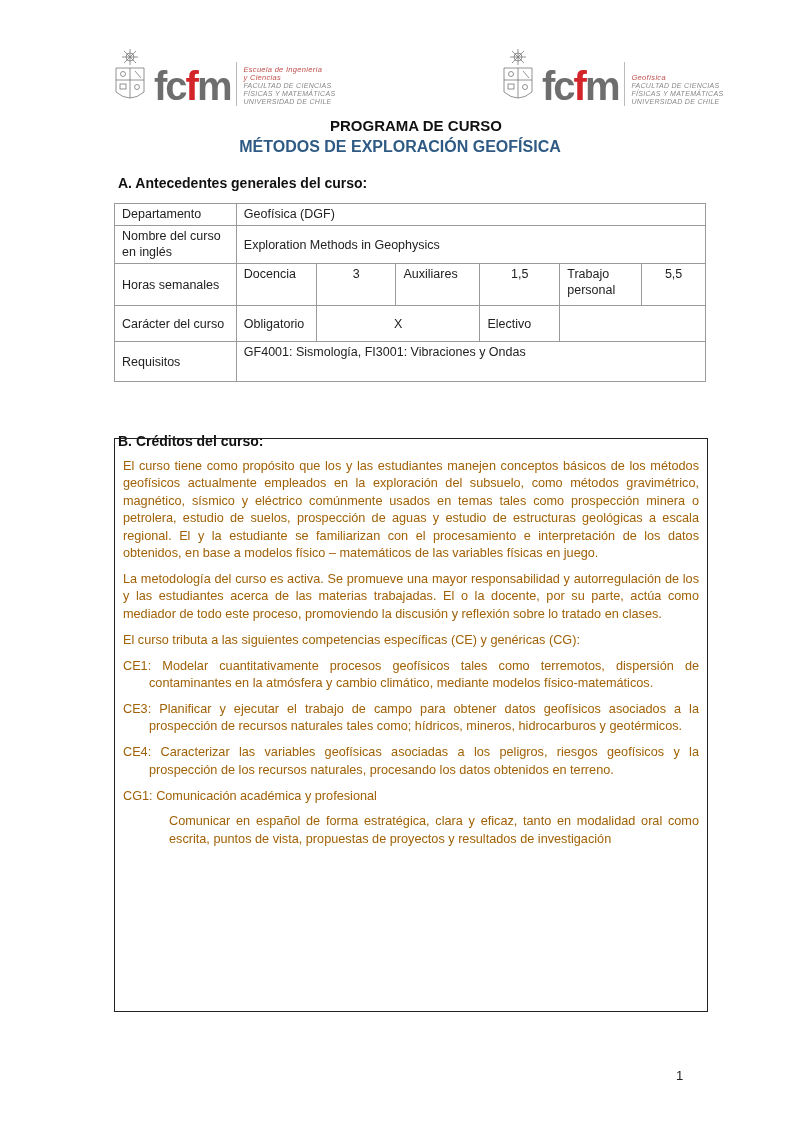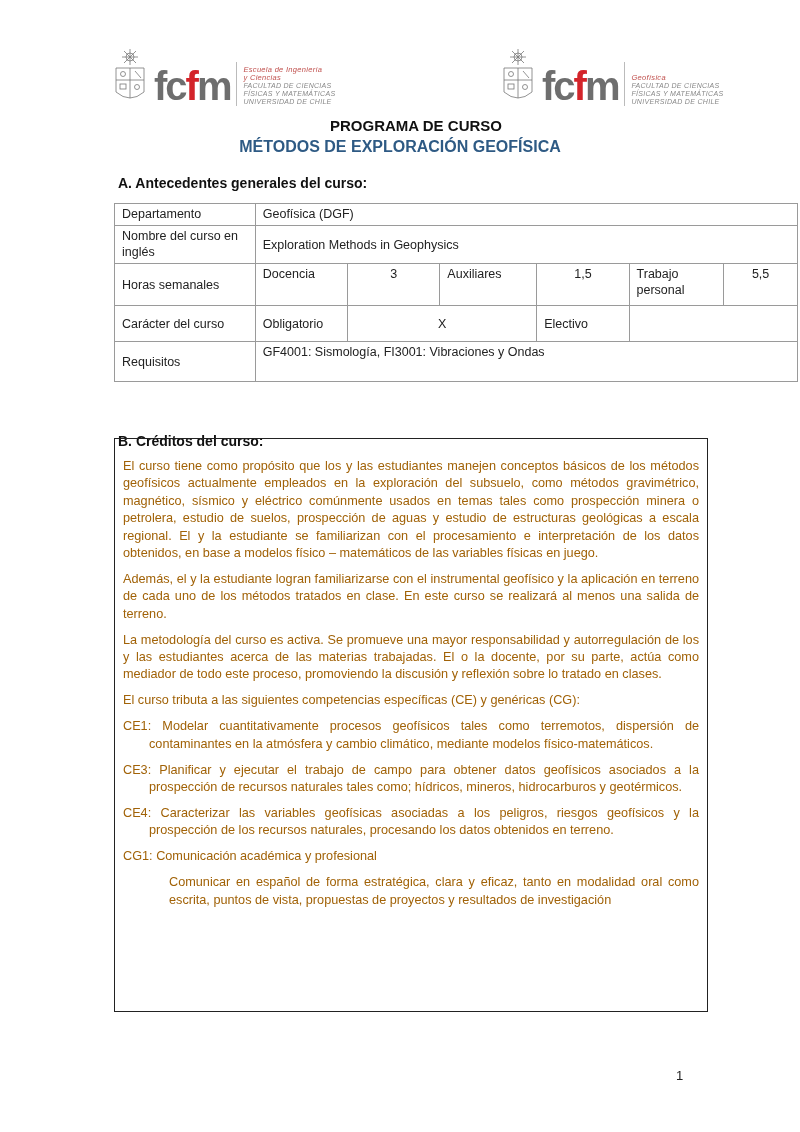--- a/index.html
+++ b/index.html
@@ -16,21 +16,21 @@
   .vbar { width:1px; height:44px; background:#bbb; margin:0 6px; }
   .logo-text { font-size:7px; line-height:8px; color:#888; letter-spacing:0.3px;font-style:italic; }
   .logo-text .red { color:#c0504d; font-size:7.5px; }
   .doc-title { position:absolute; top:117px; left:0; width:800px; text-align:center;
                font-weight:bold; font-size:15px; color:#111;padding-left:16px; }
   .doc-subtitle { position:absolute; top:138px; left:0; width:800px; text-align:center;
                   font-weight:bold; font-size:16px; color:#2e5a84; }
   .section-head { position:absolute; left:118px; font-weight:bold; font-size:14px; color:#111; }
   #secA { top:175px; }
   #secB { top:433px; }
-  table.info { position:absolute; top:203px; left:114px; width:684px; border-collapse:collapse;
+  table.info { position:absolute; top:203px; left:114px; width:592px; border-collapse:collapse;
                font-size:12.5px; color:#222; }
   table.info td { border:1px solid #9a9a9a; padding:2px 7px; vertical-align:top; line-height:16px; }
   table.info td.lbl { vertical-align:middle; }
   table.info td.c { text-align:center; }
   table.info td.vm { vertical-align:middle; }
   .purpose { position:absolute; top:438px; left:114px; width:576px; height:553px;
              border:1.5px solid #222; padding:19px 8px 0 8px; overflow:hidden;
              font-size:12.7px; line-height:17.4px; color:#a16207; }
   .purpose p { margin:0 0 8.5px 0; text-align:justify; }
   .purpose p.hang { padding-left:26px; text-indent:-26px; }
@@ -143,21 +143,20 @@
     <td class="lbl">Requisitos</td>
     <td colspan="6">GF4001: Sismología, FI3001: Vibraciones y Ondas</td>
   </tr>
 </tbody>
   </table>
 
 <div class="section-head" id="secB">B.  Créditos del curso:</div>
 
 <div class="purpose">
   <p>El curso tiene como propósito que los y las estudiantes manejen conceptos básicos de los métodos geofísicos actualmente empleados en la exploración del subsuelo, como métodos gravimétrico, magnético, sísmico y eléctrico comúnmente usados en temas tales como prospección minera o petrolera, estudio de suelos, prospección de aguas y estudio de estructuras geológicas a escala regional. El y la estudiante se familiarizan con el procesamiento e interpretación de los datos obtenidos, en base a modelos físico – matemáticos de las variables físicas en juego.</p>
-  <p>Además, el y la estudiante logran familiarizarse con el instrumental geofísico y la aplicación en terreno de cada uno de los métodos tratados en clase. En este curso se realizará al menos una salida de terreno.</p>
   <p>La metodología del curso es activa. Se promueve una mayor responsabilidad y autorregulación de los y las estudiantes acerca de las materias trabajadas. El o la docente, por su parte, actúa como mediador de todo este proceso, promoviendo la discusión y reflexión sobre lo tratado en clases.</p>
   <p>El curso tributa a las siguientes competencias específicas (CE) y genéricas (CG):</p>
   <p class="hang">CE1: Modelar cuantitativamente procesos geofísicos tales como terremotos, dispersión de contaminantes en la atmósfera y cambio climático, mediante modelos físico-matemáticos.</p>
   <p class="hang">CE3: Planificar y ejecutar el trabajo de campo para obtener datos geofísicos asociados a la prospección de recursos naturales tales como; hídricos, mineros, hidrocarburos y geotérmicos.</p>
   <p class="hang">CE4: Caracterizar las variables geofísicas asociadas a los peligros, riesgos geofísicos y la prospección de los recursos naturales, procesando los datos obtenidos en terreno.</p>
   <p>CG1: Comunicación académica y profesional</p>
   <p class="indent">Comunicar en español de forma estratégica, clara y eficaz, tanto en modalidad oral como escrita, puntos de vista, propuestas de proyectos y resultados de investigación</p>
 </div>
 
 <div class="page-num">1</div>

